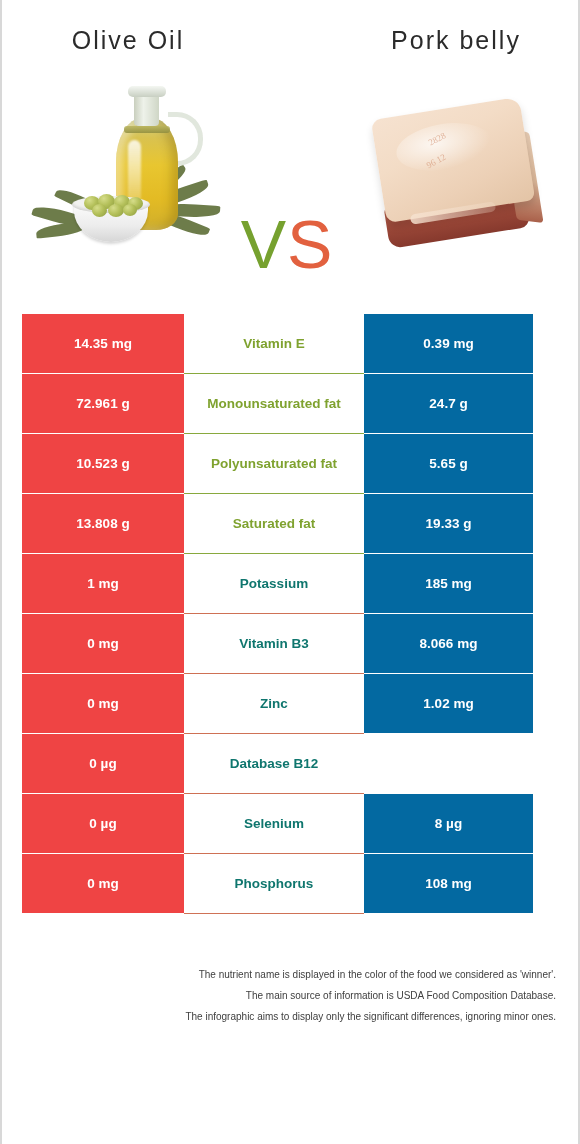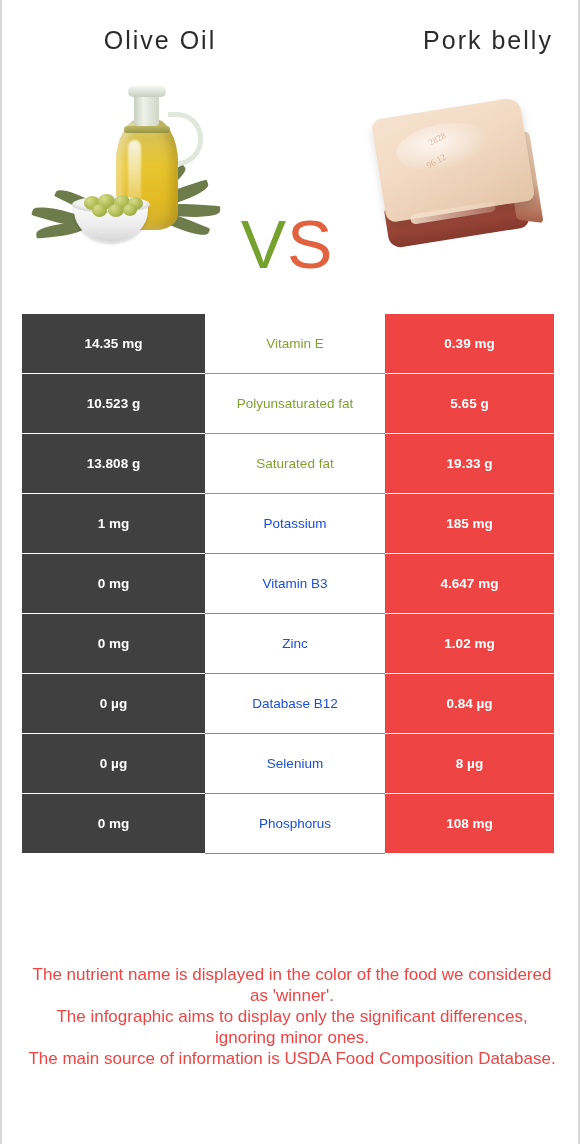--- a/index.html
+++ b/index.html
@@ -11,21 +11,20 @@
     box-sizing:border-box;
   }
 
   
   .titles{position:absolute;top:20px;left:0;width:100%;height:42px;}
   .title{
     position:absolute;top:0;font-size:25px;line-height:40px;
     font-weight:300;letter-spacing:2.0px;color:#2b2b2b;
     text-align:center;white-space:nowrap;
     font-family:"Liberation Sans","DejaVu Sans",sans-serif;
-    padding-left:32px;
   }
   .title-left{left:0;width:252px;}
   .title-right{left:328px;width:252px;}
 
   
   .hero{position:absolute;top:72px;left:0;width:580px;height:220px;}
 
   .oil-wrap{position:absolute;left:28px;top:12px;width:196px;height:196px;}
 
   
@@ -125,34 +124,34 @@
   .vs .v{color:#76A12F;}
   .vs .s{color:#E2613F;}
 
   
   .table{position:absolute;left:20px;top:314px;width:539px;}
   .row{display:flex;height:60px;}
   .cell{
     display:flex;align-items:center;justify-content:center;
     font-size:13.5px;font-weight:bold;box-sizing:border-box;
   }
-  .cell-left{width:183px;background:#404040;color:#fff;}
-  .cell-right{width:169px;background:#ef4444;color:#fff;}
+  .cell-left{width:162px;background:#ef4444;color:#fff;}
+  .cell-right{width:169px;background:#0369a1;color:#fff;}
   .cell-mid{
-    width:180px;background:#fff;font-size:13.5px;font-weight:normal;
+    width:180px;background:#fff;font-size:13.5px;font-weight:bold;
     border-bottom:1px solid transparent;
   }
   .row.win-green .cell-mid{color:#7FA22F;border-bottom-color:#8aa93f;}
-  .row.win-orange .cell-mid{color:#1d4ed8;border-bottom-color:#cf7256;}
+  .row.win-orange .cell-mid{color:#0f766e;border-bottom-color:#cf7256;}
   .row .cell-left,.row .cell-right{border-bottom:1px solid #fff;}
 
   
   .note{
     position:absolute;left:26px;top:964px;width:528px;
-    text-align:center;font-size:17px;line-height:21px;color:#ef4444;
+    text-align:right;font-size:10px;line-height:21px;color:#404040;
   }
   .note p{margin:0;}
 </style>
 </head>
 <body>
 
 <div class="titles">
   <div class="title title-left">Olive Oil</div>
   <div class="title title-right">Pork belly</div>
 </div>
@@ -204,58 +203,62 @@
 
 </div>
 
 <div class="table">
     <div class="row win-green">
       <div class="cell cell-left">14.35 mg</div>
       <div class="cell cell-mid">Vitamin E</div>
       <div class="cell cell-right">0.39 mg</div>
     </div>
     <div class="row win-green">
+      <div class="cell cell-left">72.961 g</div>
+      <div class="cell cell-mid">Monounsaturated fat</div>
+      <div class="cell cell-right">24.7 g</div>
+    </div>
+    <div class="row win-green">
       <div class="cell cell-left">10.523 g</div>
       <div class="cell cell-mid">Polyunsaturated fat</div>
       <div class="cell cell-right">5.65 g</div>
     </div>
     <div class="row win-green">
       <div class="cell cell-left">13.808 g</div>
       <div class="cell cell-mid">Saturated fat</div>
       <div class="cell cell-right">19.33 g</div>
     </div>
     <div class="row win-orange">
       <div class="cell cell-left">1 mg</div>
       <div class="cell cell-mid">Potassium</div>
       <div class="cell cell-right">185 mg</div>
     </div>
     <div class="row win-orange">
       <div class="cell cell-left">0 mg</div>
       <div class="cell cell-mid">Vitamin B3</div>
-      <div class="cell cell-right">4.647 mg</div>
+      <div class="cell cell-right">8.066 mg</div>
     </div>
     <div class="row win-orange">
       <div class="cell cell-left">0 mg</div>
       <div class="cell cell-mid">Zinc</div>
       <div class="cell cell-right">1.02 mg</div>
     </div>
     <div class="row win-orange">
       <div class="cell cell-left">0 µg</div>
       <div class="cell cell-mid">Database B12</div>
-      <div class="cell cell-right">0.84 µg</div>
     </div>
     <div class="row win-orange">
       <div class="cell cell-left">0 µg</div>
       <div class="cell cell-mid">Selenium</div>
       <div class="cell cell-right">8 µg</div>
     </div>
     <div class="row win-orange">
       <div class="cell cell-left">0 mg</div>
       <div class="cell cell-mid">Phosphorus</div>
       <div class="cell cell-right">108 mg</div>
     </div>
   </div>
 
 <div class="note">
   <p>The nutrient name is displayed in the color of the food we considered as 'winner'.</p>
+  <p>The main source of information is USDA Food Composition Database.</p>
   <p>The infographic aims to display only the significant differences, ignoring minor ones.</p>
-  <p>The main source of information is USDA Food Composition Database.</p>
 </div>
 
 </body></html>

